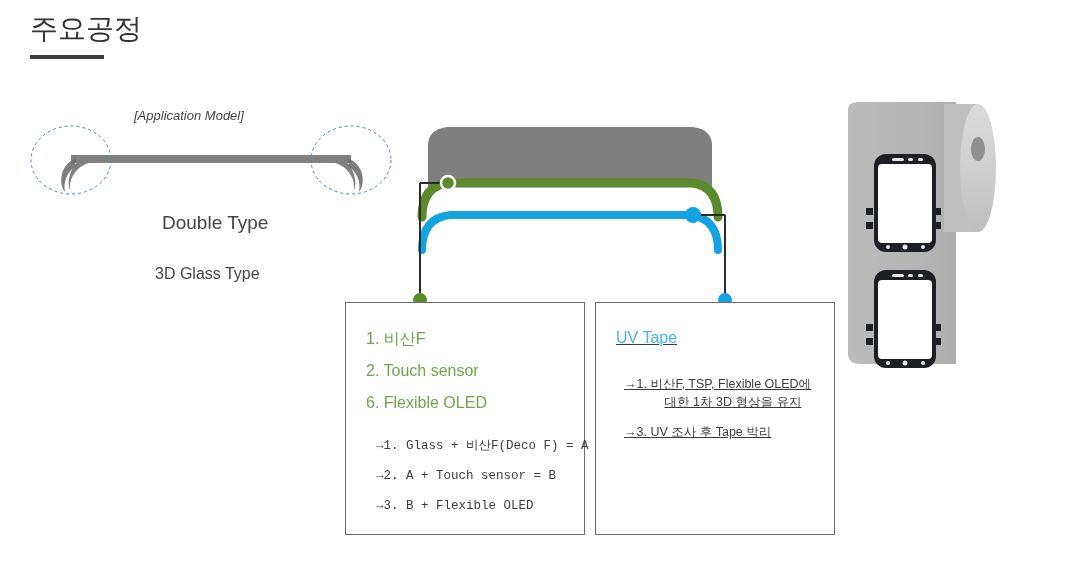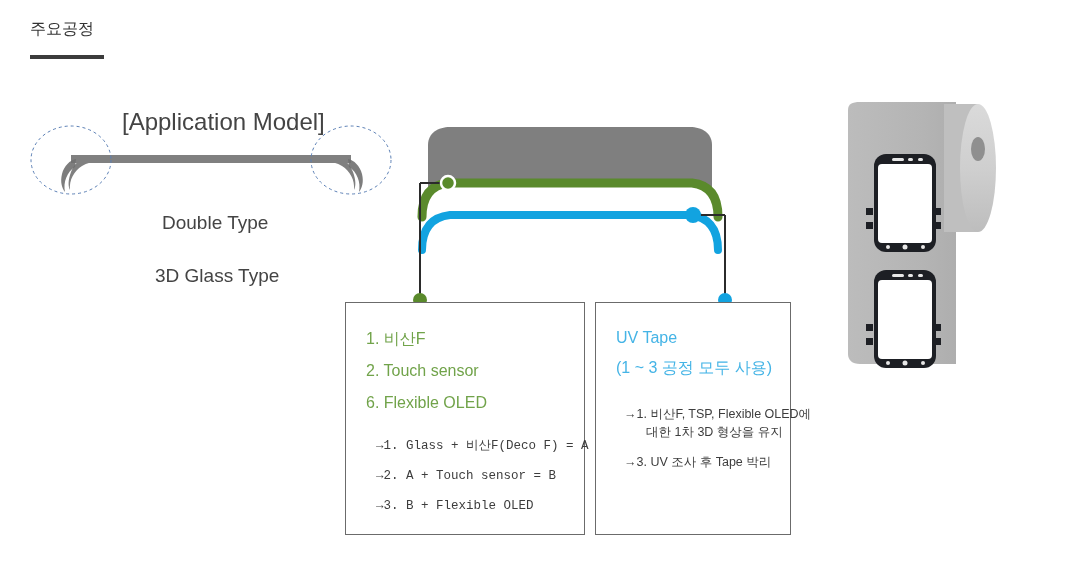--- a/index.html
+++ b/index.html
@@ -14,58 +14,59 @@
     overflow: hidden;
     font-family: "Liberation Sans", "DejaVu Sans", sans-serif;
     color: #3a3a3a;
   }
 
   
   #page-title {
     position: absolute;
     left: 30px;
     top: 16px;
-    font-size: 16px;
+    font-size: 28px;
     font-weight: 400;
     color: #333333;
     letter-spacing: 0px;
     line-height: 26px;
     white-space: nowrap;
   }
   #title-underline {
     position: absolute;
     left: 30px;
     top: 55px;
     width: 74px;
     height: 4px;
     background: #3c3c3c;
   }
 
   
   #application-model-label {
     position: absolute;
-    left: 122px;
+    left: 134px;
     top: 108px;
-    font-size: 24px;
+    font-size: 13px;
     color: #444444;
     white-space: nowrap;
+    font-style: italic;
   }
   #double-edge-label {
     position: absolute;
     left: 162px;
     top: 212px;
     font-size: 19px;
     color: #444444;
     white-space: nowrap;
   }
   #glass-type-label {
     position: absolute;
     left: 155px;
     top: 265px;
-    font-size: 19px;
+    font-size: 16px;
     color: #444444;
     white-space: nowrap;
   }
   #edge-illustration {
     position: absolute;
     left: 24px;
     top: 110px;
     width: 380px;
     height: 90px;
   }
@@ -97,22 +98,23 @@
   }
   #box-process {
     left: 345px;
     top: 302px;
     width: 240px;
     height: 233px;
   }
   #box-uvtape {
     left: 595px;
     top: 302px;
-    width: 196px;
+    width: 240px;
     height: 233px;
+    text-decoration: underline;
   }
   .box-inner {
     padding: 20px 14px 0 20px;
   }
   .main-item {
     font-size: 16px;
     line-height: 32px;
     white-space: nowrap;
   }
   .main-item.green { color: #71a34a; }
@@ -270,21 +272,20 @@
       <div class="sub-item">
         <span>→3. B + Flexible OLED</span>
       </div>
     </div>
   </div>
 </div>
 
 <div class="info-box" id="box-uvtape">
   <div class="box-inner">
     <div class="head-blue">UV Tape</div>
-    <div class="head-blue">(1 ~ 3 공정 모두 사용)</div>
     <div class="sub-list">
       <div class="sub-item">
         <span>→1. 비산F, TSP, Flexible OLED에</span>
         <span class="cont">대한 1차 3D 형상을 유지</span>
       </div>
       <div class="sub-item">
         <span>→3. UV 조사 후 Tape 박리</span>
       </div>
     </div>
   </div>

